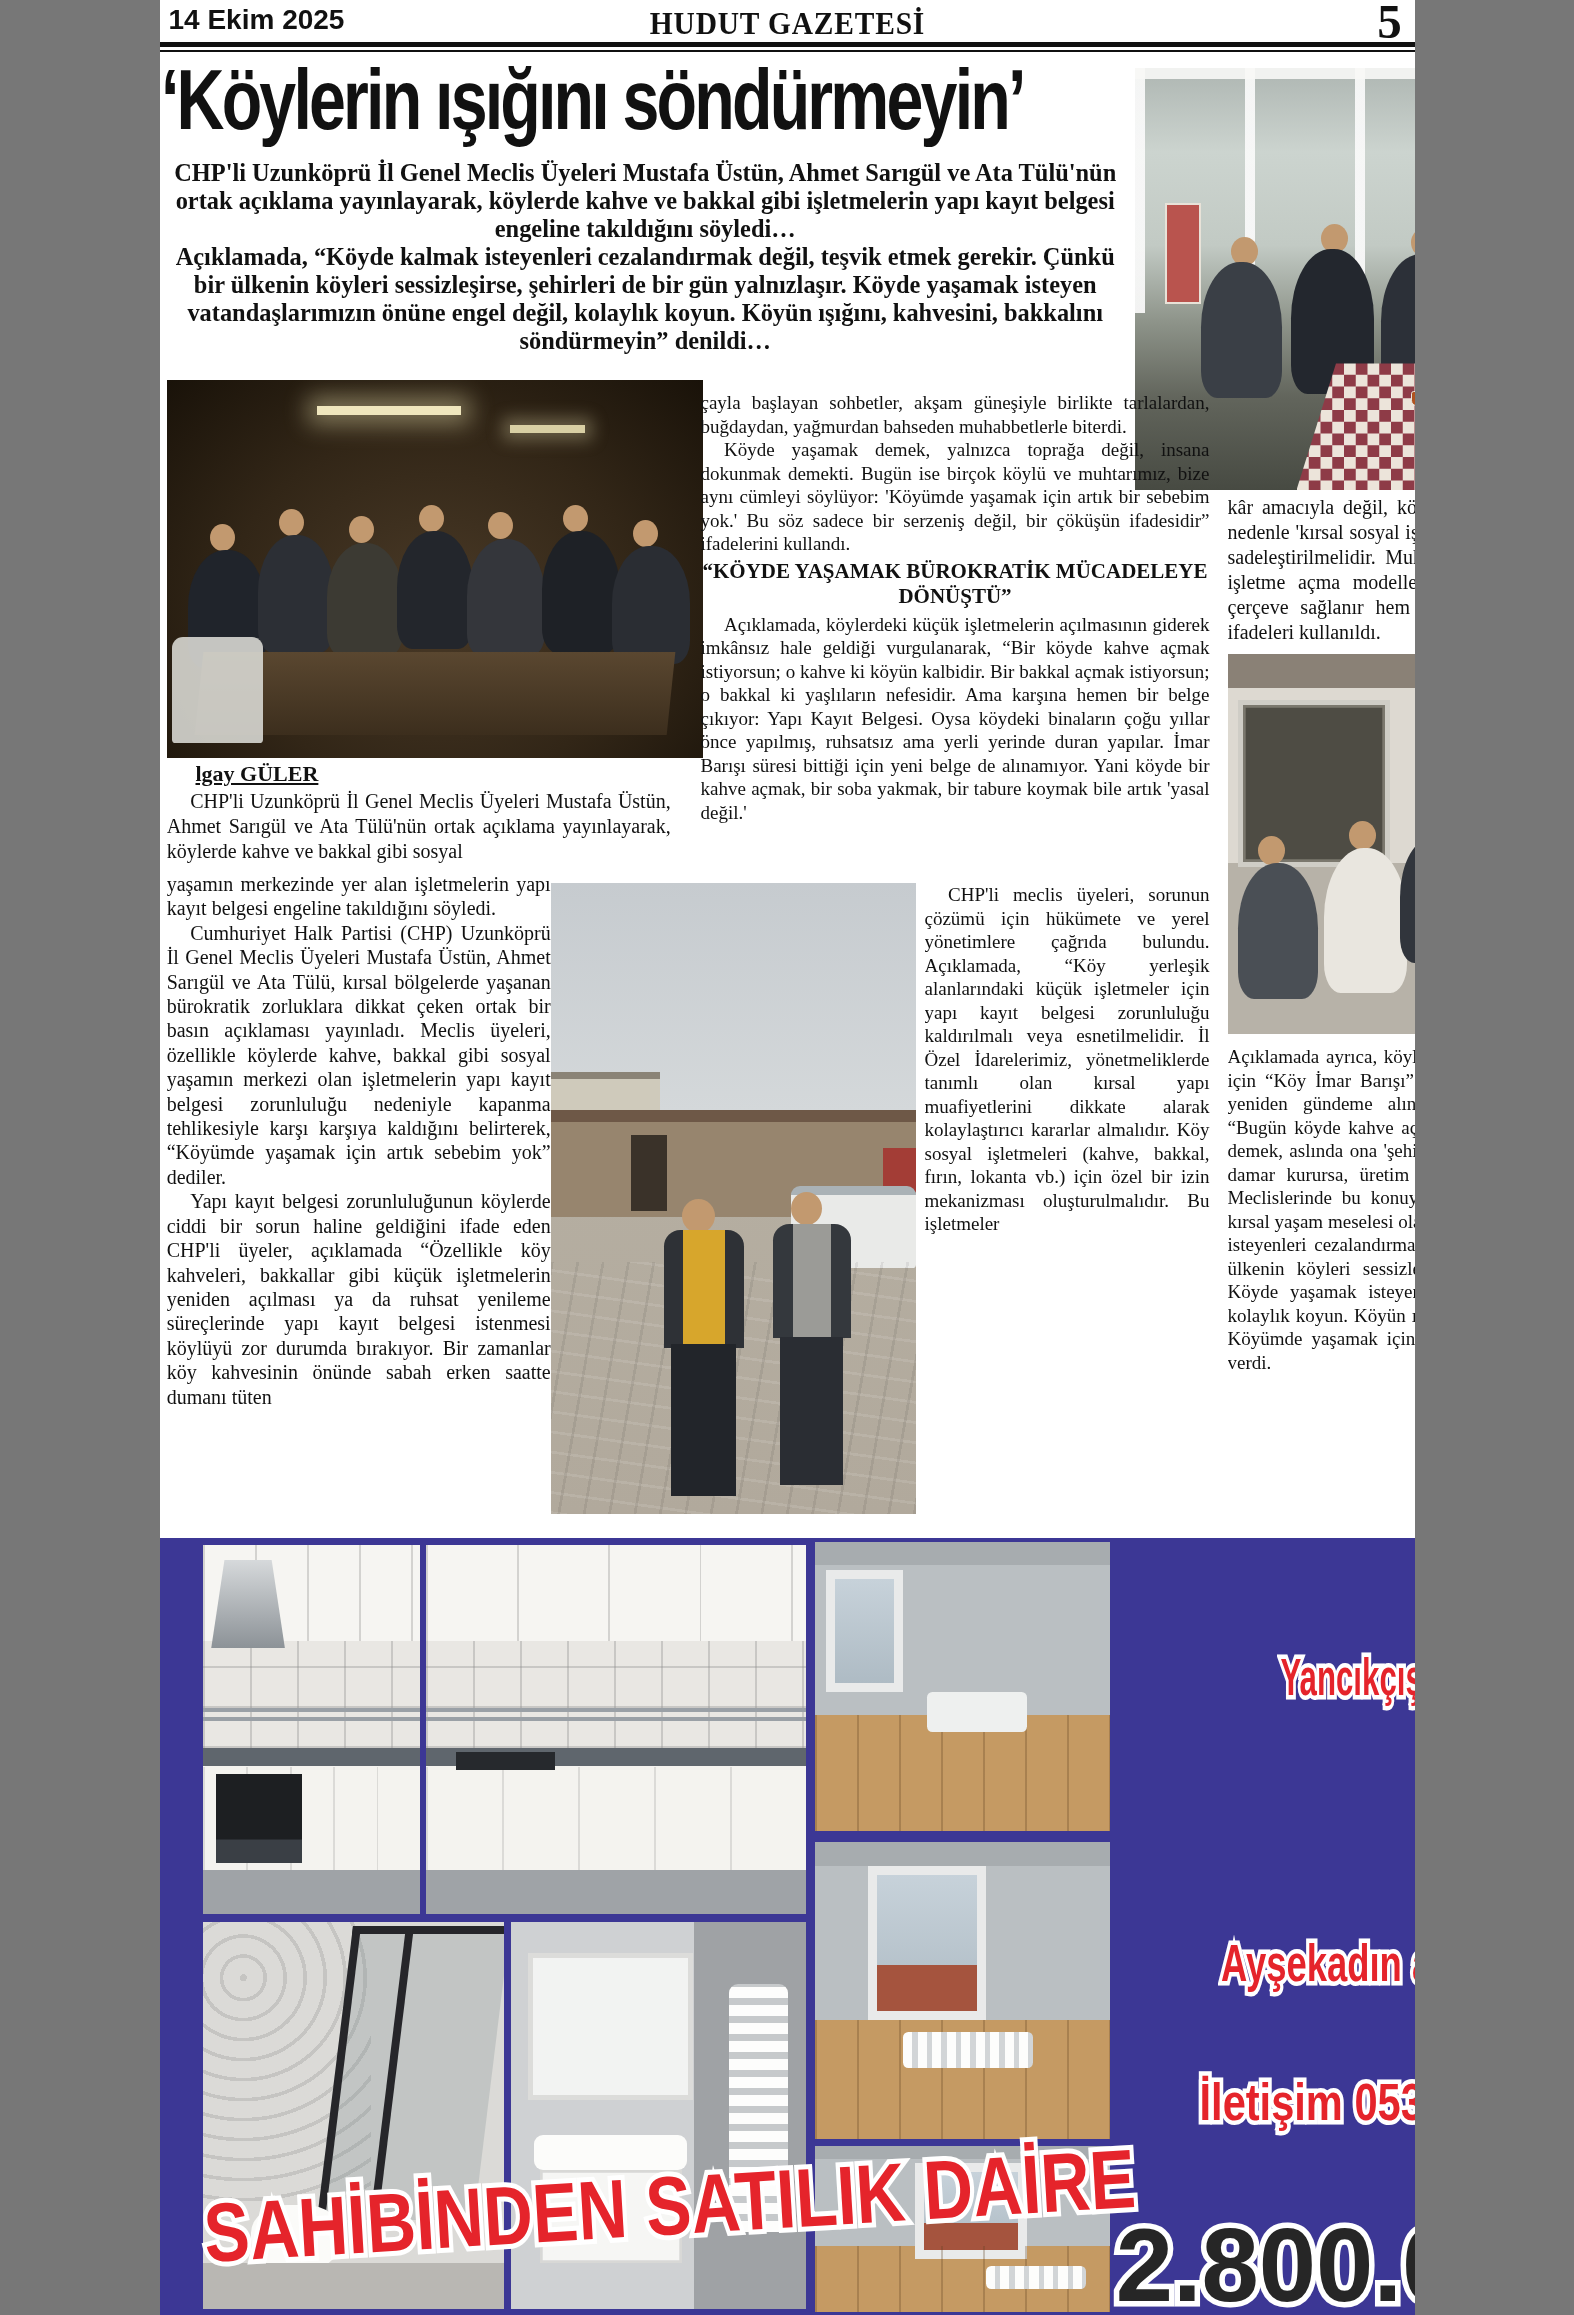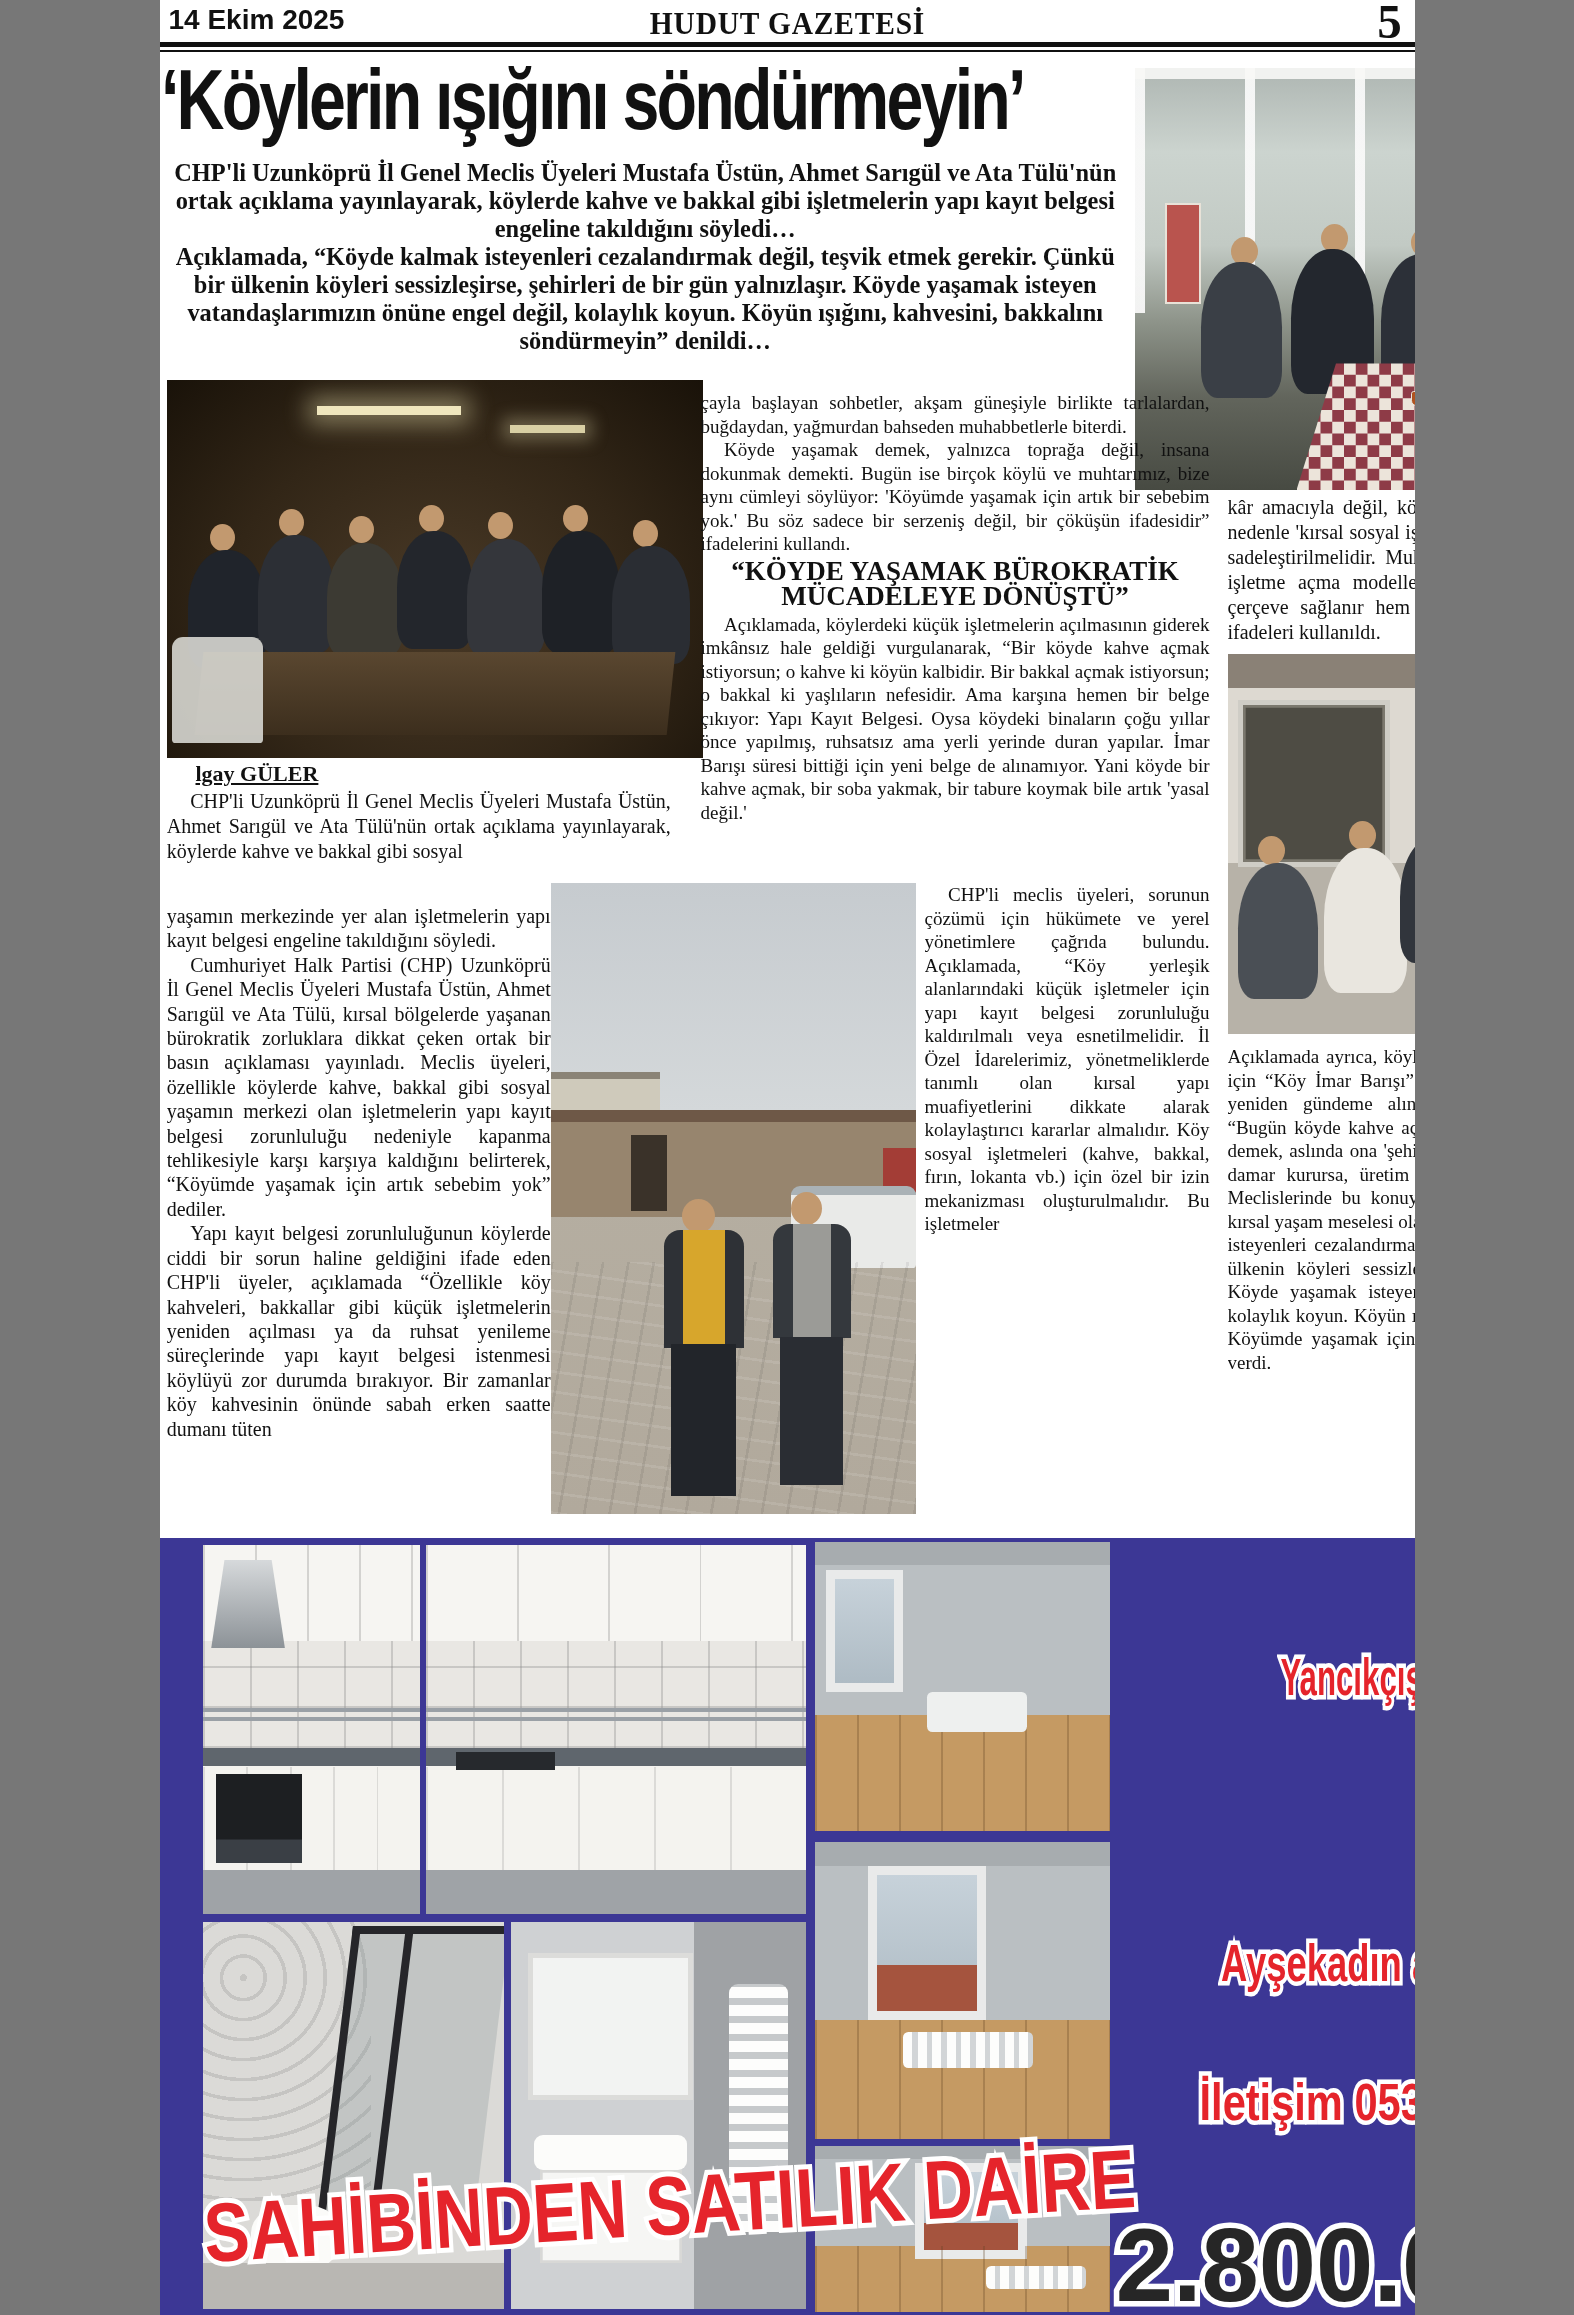--- a/index.html
+++ b/index.html
@@ -21,24 +21,24 @@
             font-family:"Liberation Sans",sans-serif;font-weight:900;font-size:85px;
             letter-spacing:-3.6px;white-space:nowrap;transform:scaleX(.78);transform-origin:left center;}
   .lead{position:absolute;left:7.2px;top:159px;width:957px;text-align:center;
         font-weight:700;font-size:24.4px;line-height:28px;}
   .lead p{margin:0;}
 
   
   .bodytext{font-size:20px;line-height:25px;text-align:justify;}
   .bodytext p{margin:0;}
   .ind{text-indent:23.5px;}
-  .subhead{font-weight:700;font-size:27px;line-height:25px;text-align:center;margin:3.6px 0;}
+  .subhead{font-weight:700;font-size:21px;line-height:25px;text-align:center;margin:3.6px 0;}
   .col{position:absolute;overflow:hidden;}
   .col1a{left:7.2px;top:789px;width:504px;height:83px;}
-  .col1b{left:7.2px;top:904px;width:384px;height:669px;line-height:24.4px;}
+  .col1b{left:7.2px;top:872px;width:384px;height:669px;line-height:24.4px;}
   .col2 {left:541px;top:391px;width:509px;height:496px;font-size:19px;line-height:23.5px;}
   .col2b{left:765px;top:883px;width:285px;height:657px;font-size:19px;line-height:23.5px;}
   .col2b .subhead{font-size:21px;line-height:24.4px;}
   .col3 {left:1068px;top:495px;width:507px;height:1049px;}
   .col3 .p2{font-size:19px;line-height:23.5px;}
   .byline{position:absolute;left:36px;top:761px;font-weight:700;font-size:22px;
           text-decoration:underline;}
 
   
   .photo{position:absolute;overflow:hidden;background:#cfcfcb;}

